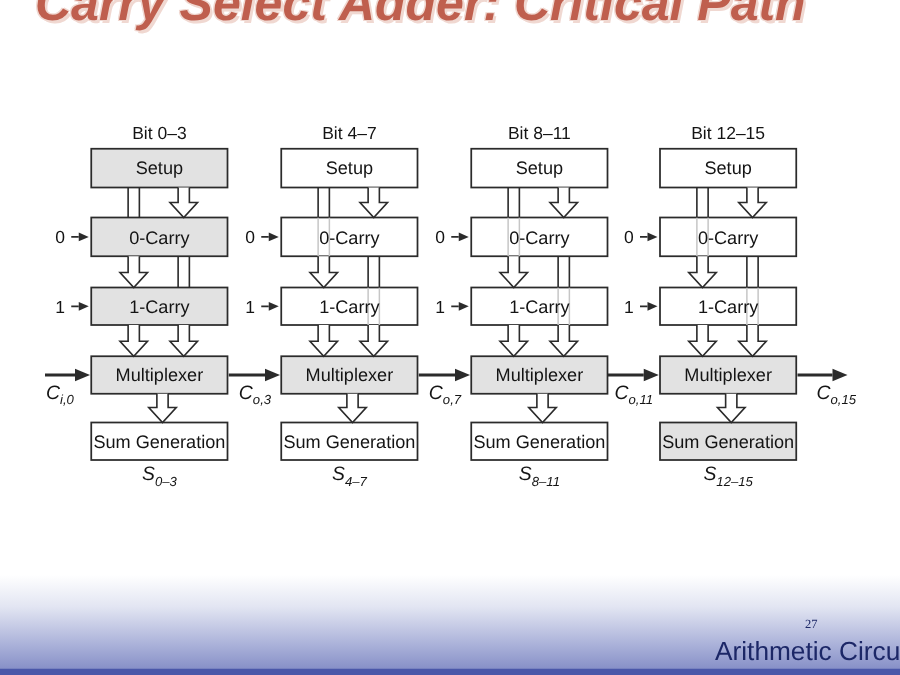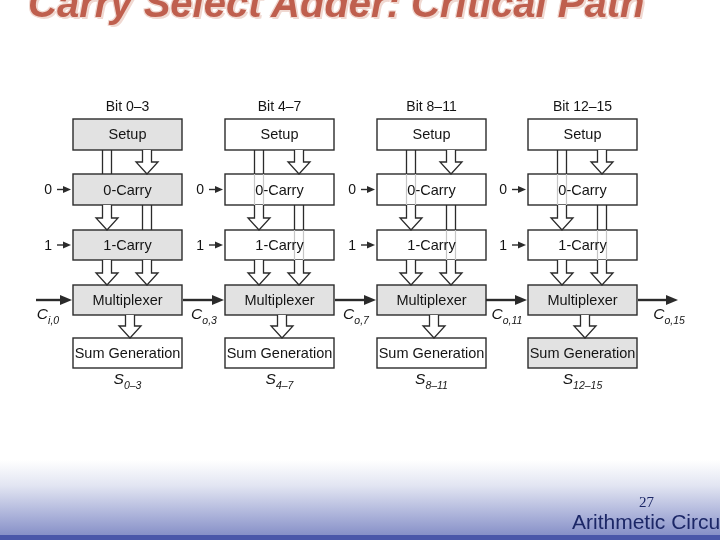--- a/index.html
+++ b/index.html
@@ -23,21 +23,21 @@
   .dl{fill:none;stroke:var(--ink);stroke-width:1.3;}
   .fl{fill:none;stroke:var(--faint_line);stroke-width:1.2;}
   .thin{fill:none;stroke:var(--ink);stroke-width:1.4;}
   .thick{fill:none;stroke:var(--ink);stroke-width:2.4;}
   .hd{fill:var(--ink);stroke:none;}
   .footer{position:absolute;left:0;top:460px;width:720px;height:80px;
           background:linear-gradient(180deg,var(--footer_g1) 0%,var(--footer_g2) 32%,
                      var(--footer_g3) 70%,var(--footer_g4) 100%);}
   .footer-strip{position:absolute;left:0;bottom:0;width:100%;height:5px;background:var(--footer_strip);}
   .page-number{position:absolute;top:494px;right:66px;font-family:"Liberation Serif",serif;
-               font-size:15px;color:var(--footer_text);}
+               font-size:10px;color:var(--footer_text);}
   .footer-title{position:absolute;top:510px;left:572px;font-size:21px;
                 color:var(--footer_text);white-space:nowrap;}
 </style>
 </head>
 <body>
 
 <div class="slide">
   <h1 class="title">Carry Select Adder: Critical Path</h1>
 
   <svg class="diagram" width="720" height="310" viewBox="0 0 720 310">

